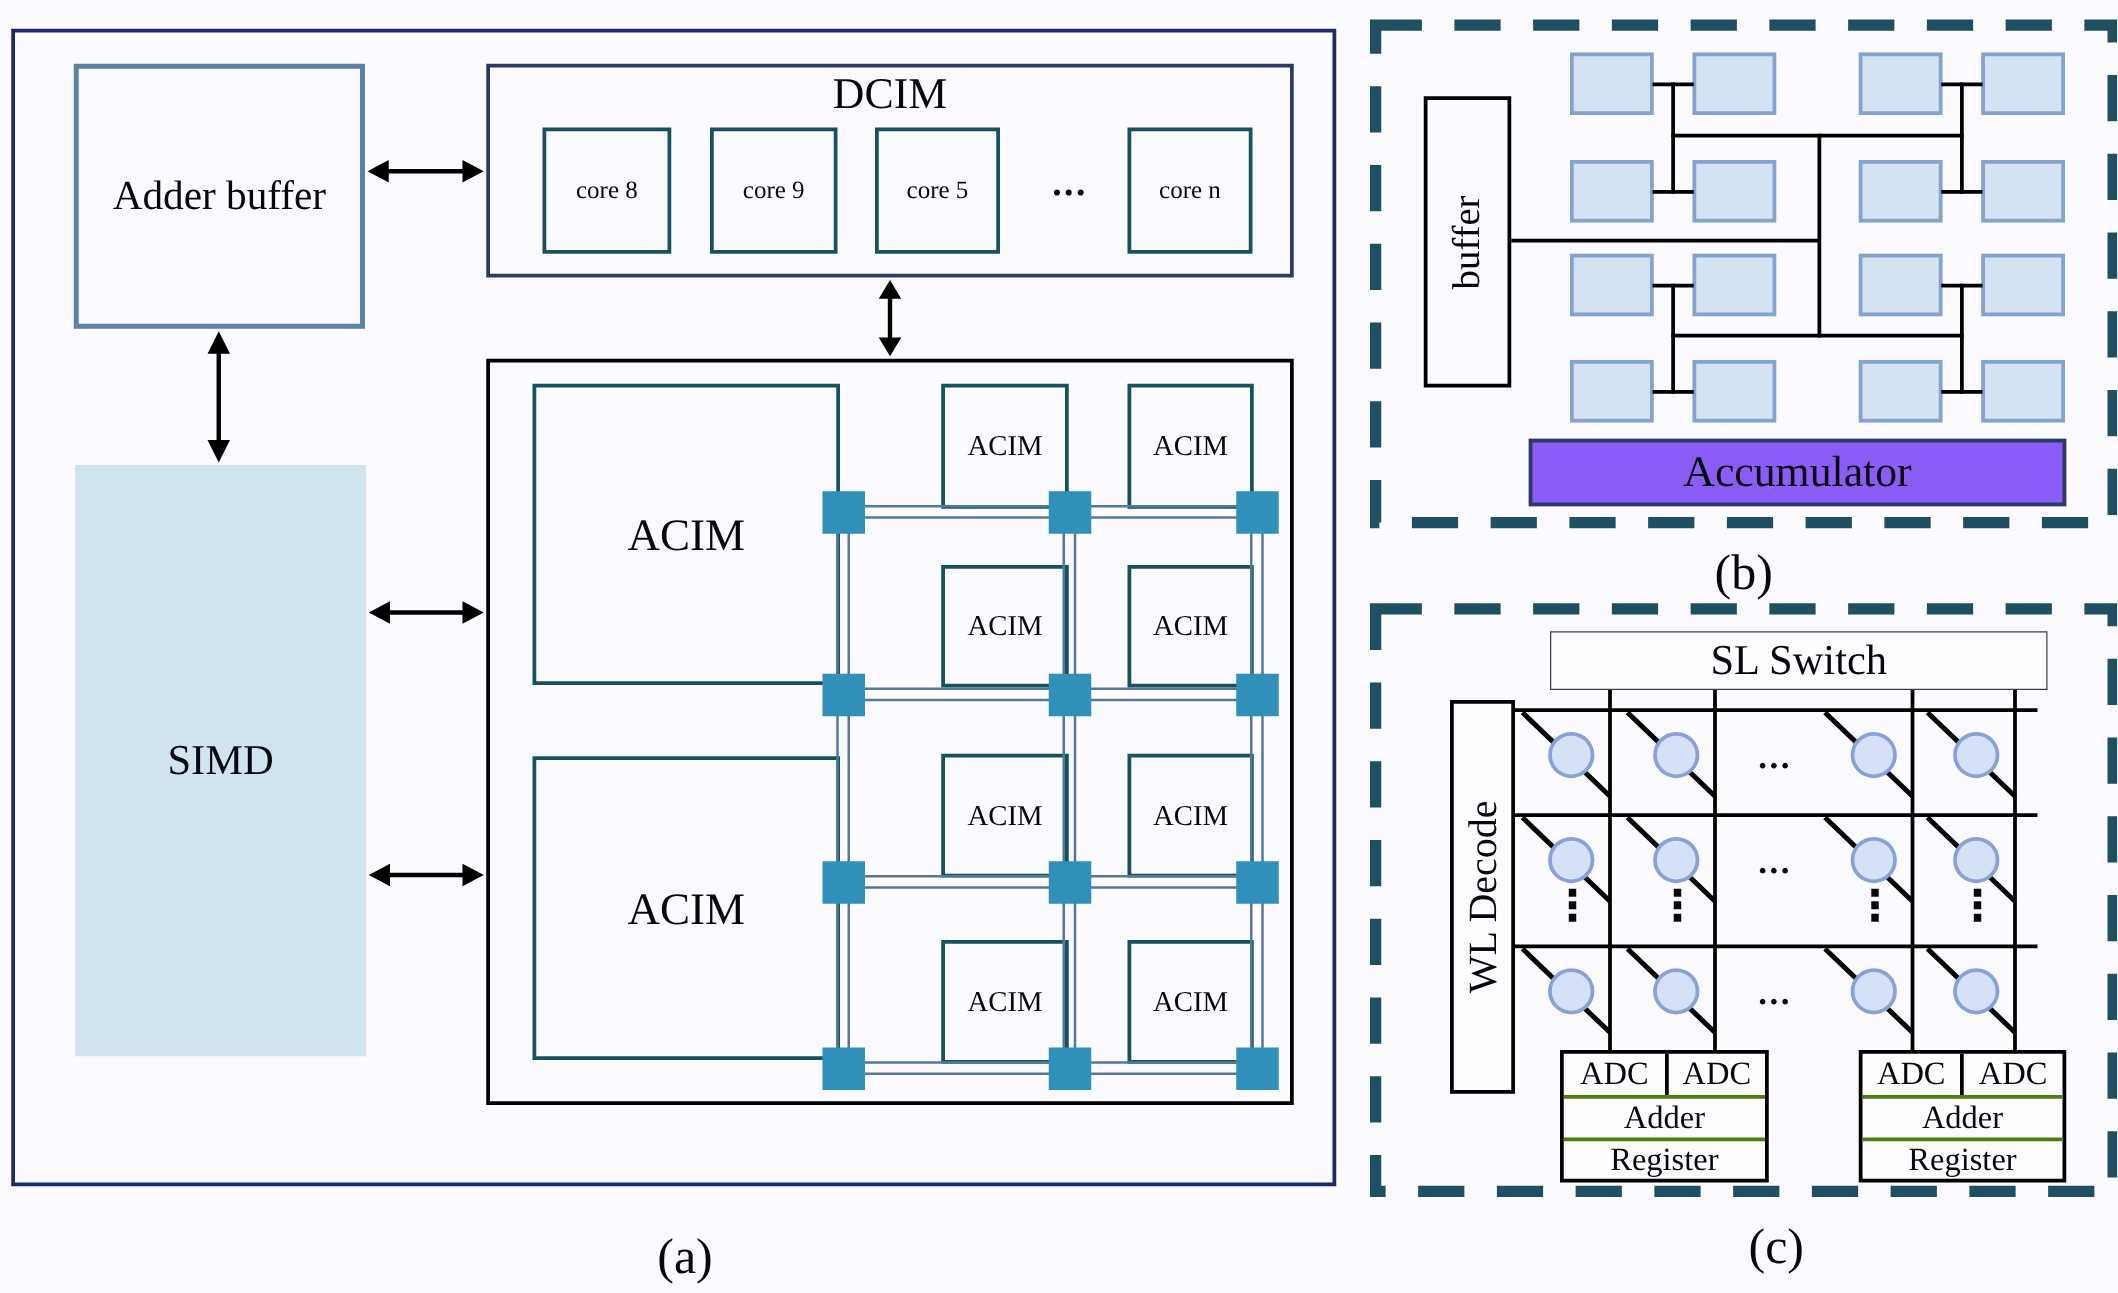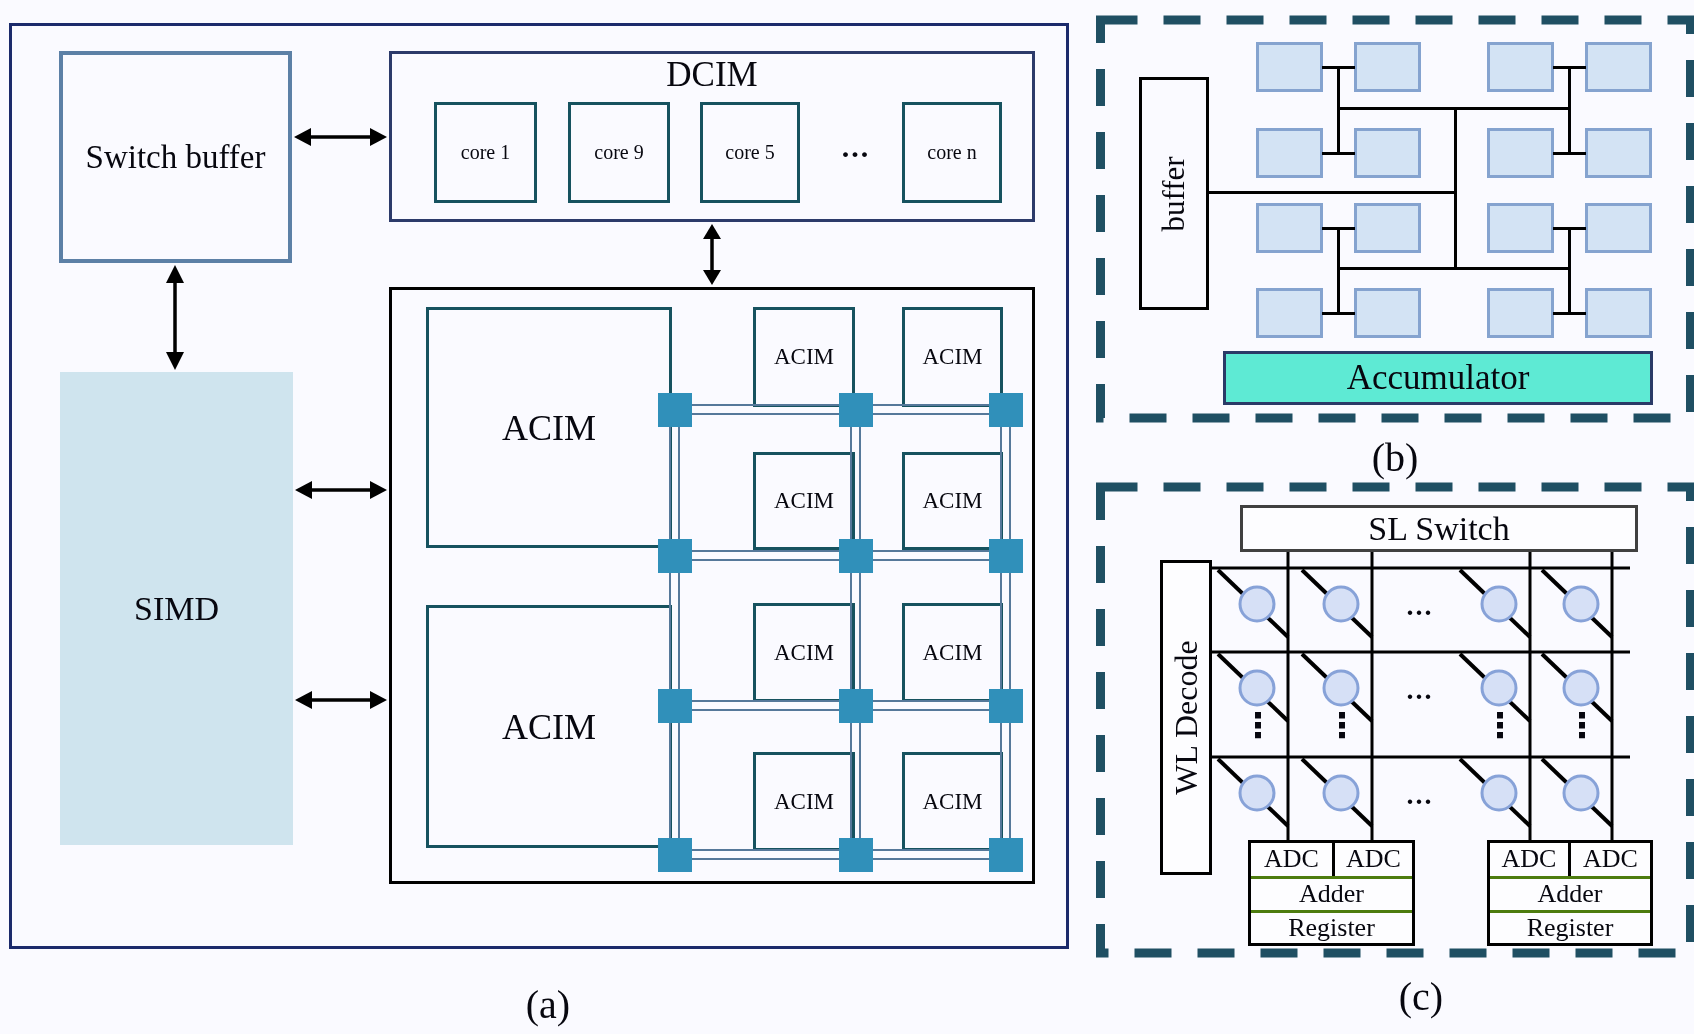--- a/index.html
+++ b/index.html
@@ -23,27 +23,27 @@
   .cell{display:flex;align-items:center;justify-content:center;}
 </style>
 </head>
 <body>
 
 <div id="page">
 
   <div class="box" style="left:9px;top:23px;width:1060px;height:926px;border:3px solid #1b2a6b;"></div>
 
   <div class="box lbl" style="left:59px;top:51px;width:233px;height:212px;border:4px solid #5c80a6;font-size:33px;">
-    <span>Switch buffer</span>
+    <span>Adder buffer</span>
   </div>
 
   <div class="box" style="left:389px;top:51px;width:646px;height:171px;border:3px solid #2c3a6a;"></div>
   <div class="abs lbl" style="left:389px;top:54px;width:646px;height:42px;font-size:35px;">DCIM</div>
   <div class="box lbl" style="left:434px;top:102px;width:103px;height:101px;border:3px solid #16525f;font-size:20px;">
-    <span>core 1</span>
+    <span>core 8</span>
   </div>
   <div class="box lbl" style="left:568px;top:102px;width:102px;height:101px;border:3px solid #16525f;font-size:20px;">
     <span>core 9</span>
   </div>
   <div class="box lbl" style="left:700px;top:102px;width:100px;height:101px;border:3px solid #16525f;font-size:20px;">
     <span>core 5</span>
   </div>
   <div class="abs lbl dots" style="left:812px;top:122px;width:88px;height:50px;font-size:30px;">...</div>
   <div class="box lbl" style="left:902px;top:102px;width:100px;height:101px;border:3px solid #16525f;font-size:20px;">
     <span>core n</span>
@@ -172,31 +172,31 @@
   <div class="hline" style="left:1553px;top:312px;width:33px;"></div>
   <div class="vline" style="left:1337px;top:66px;height:89px;"></div>
   <div class="vline" style="left:1337px;top:227px;height:88px;"></div>
   <div class="vline" style="left:1568px;top:66px;height:89px;"></div>
   <div class="vline" style="left:1568px;top:227px;height:88px;"></div>
   <div class="hline" style="left:1337px;top:107px;width:234px;"></div>
   <div class="hline" style="left:1337px;top:267px;width:234px;"></div>
   <div class="vline" style="left:1454px;top:107px;height:163px;"></div>
   <div class="hline" style="left:1209px;top:191px;width:246px;"></div>
 
-  <div class="box lbl" style="left:1223px;top:351px;width:430px;height:54px;border:3px solid #2a3a67;background:#5eead4;font-size:35px;">
+  <div class="box lbl" style="left:1223px;top:351px;width:430px;height:54px;border:3px solid #2a3a67;background:#8b5cf6;font-size:35px;">
     <span>Accumulator</span>
   </div>
 
   <div class="abs lbl" style="left:1295px;top:432px;width:200px;height:50px;font-size:40px;">(b)</div>
 
   <svg class="abs" style="left:1096px;top:481px;" width="598" height="478" viewBox="0 0 598 478">
     <rect x="4.5" y="6" width="590" height="466" fill="none" stroke="#1f4f63" stroke-width="9" stroke-dasharray="37 26"></rect>
   </svg>
 
-  <div class="box lbl" style="left:1240px;top:505px;width:398px;height:47px;border:3px solid #404040;background:#fdfdff;font-size:34px;">
+  <div class="box lbl" style="left:1240px;top:505px;width:398px;height:47px;border:1px solid #404040;background:#fdfdff;font-size:34px;">
     <span>SL Switch</span>
   </div>
 
   <div class="box" style="left:1160px;top:560px;width:52px;height:315px;border:3px solid #000;background:#fdfdff;"></div>
   <div class="abs lbl" style="left:1160px;top:560px;width:52px;height:315px;">
     <span class="rot" style="font-size:32px;">WL Decode</span>
   </div>
 
   <svg class="abs" style="left:1212px;top:552px;" width="430" height="288" viewBox="0 0 430 288">
 

